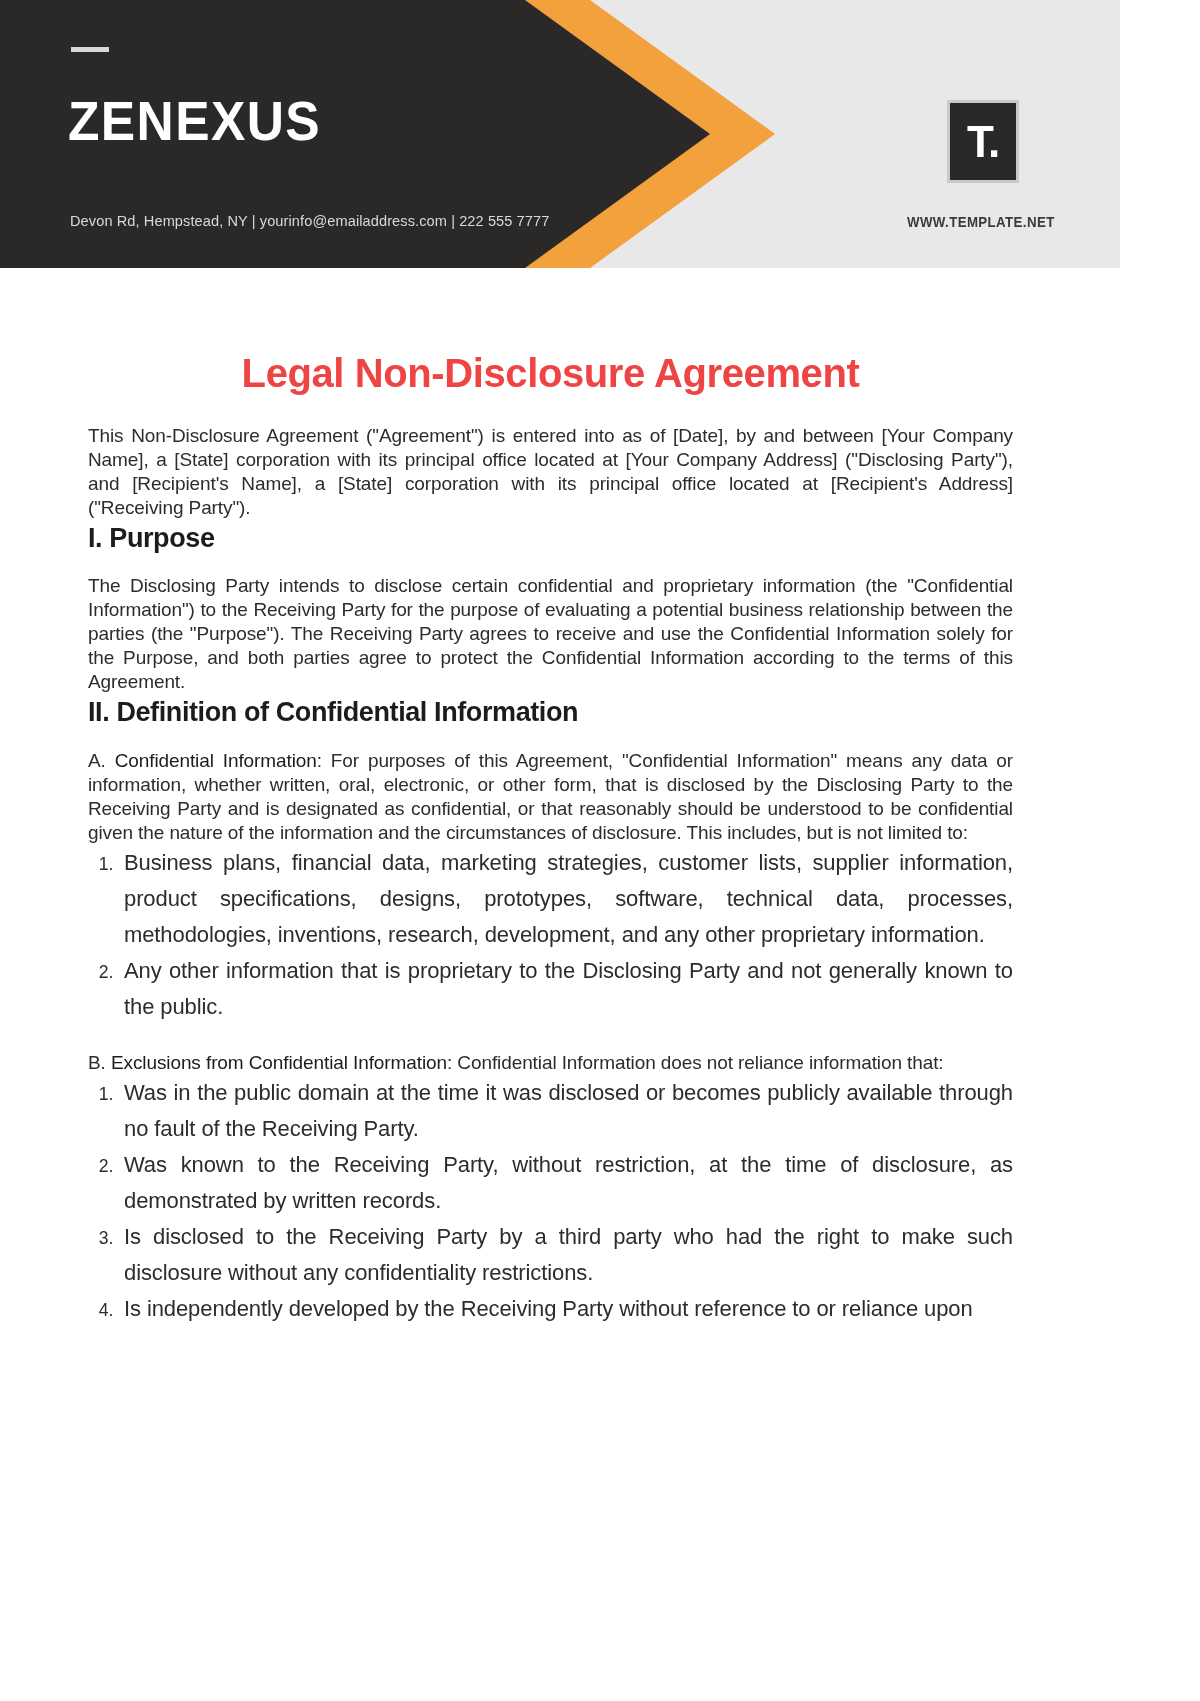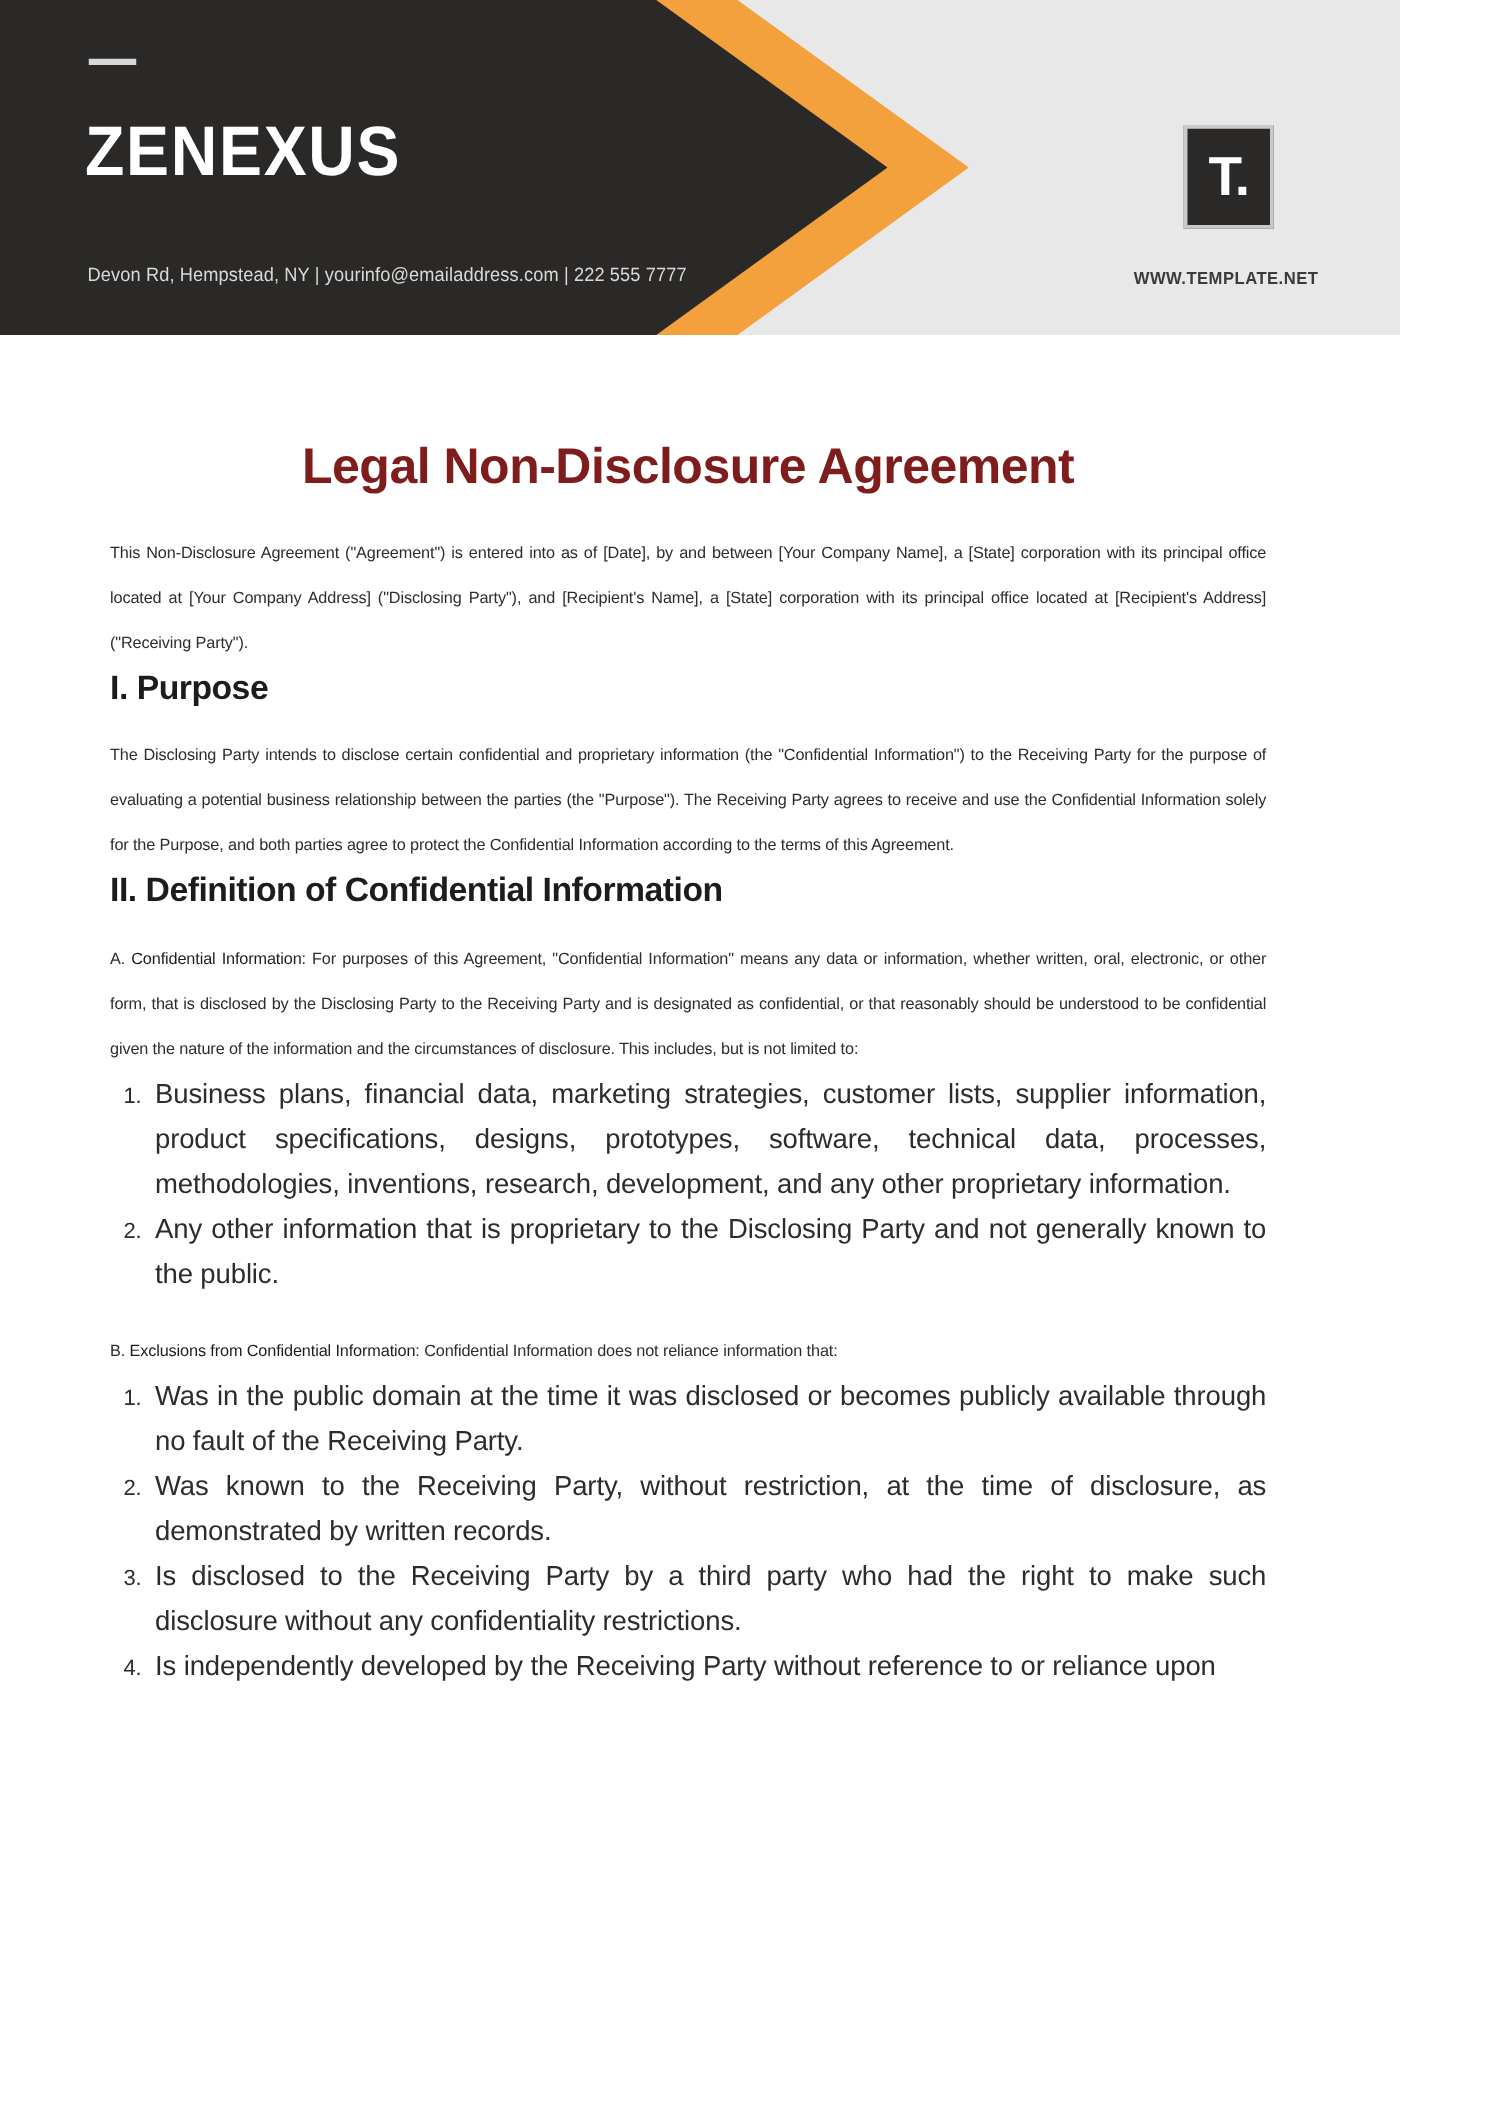--- a/index.html
+++ b/index.html
@@ -121,28 +121,28 @@
   .content {
     position: absolute;
     left: 88px;
     top: 350px;
     width: 925px;
   }
   .doc-title {
     font-size: 40px;
     font-weight: 700;
     text-align: center;
-    color: #7f1d1d;
+    color: #ef4444;
     letter-spacing: -0.4px;
     margin: 0 0 28px 0;
     line-height: 1.15;
   }
   p.body-text {
-    font-size: 13px;
-    line-height: 36px;
+    font-size: 19px;
+    line-height: 24px;
     text-align: justify;
     margin: 0;
     color: #2c2c2c;
     letter-spacing: -0.1px;
   }
   .sec-heading {
     font-size: 27px;
     font-weight: 700;
     color: #1c1c1c;
     margin: 6px 0 20px 0;

